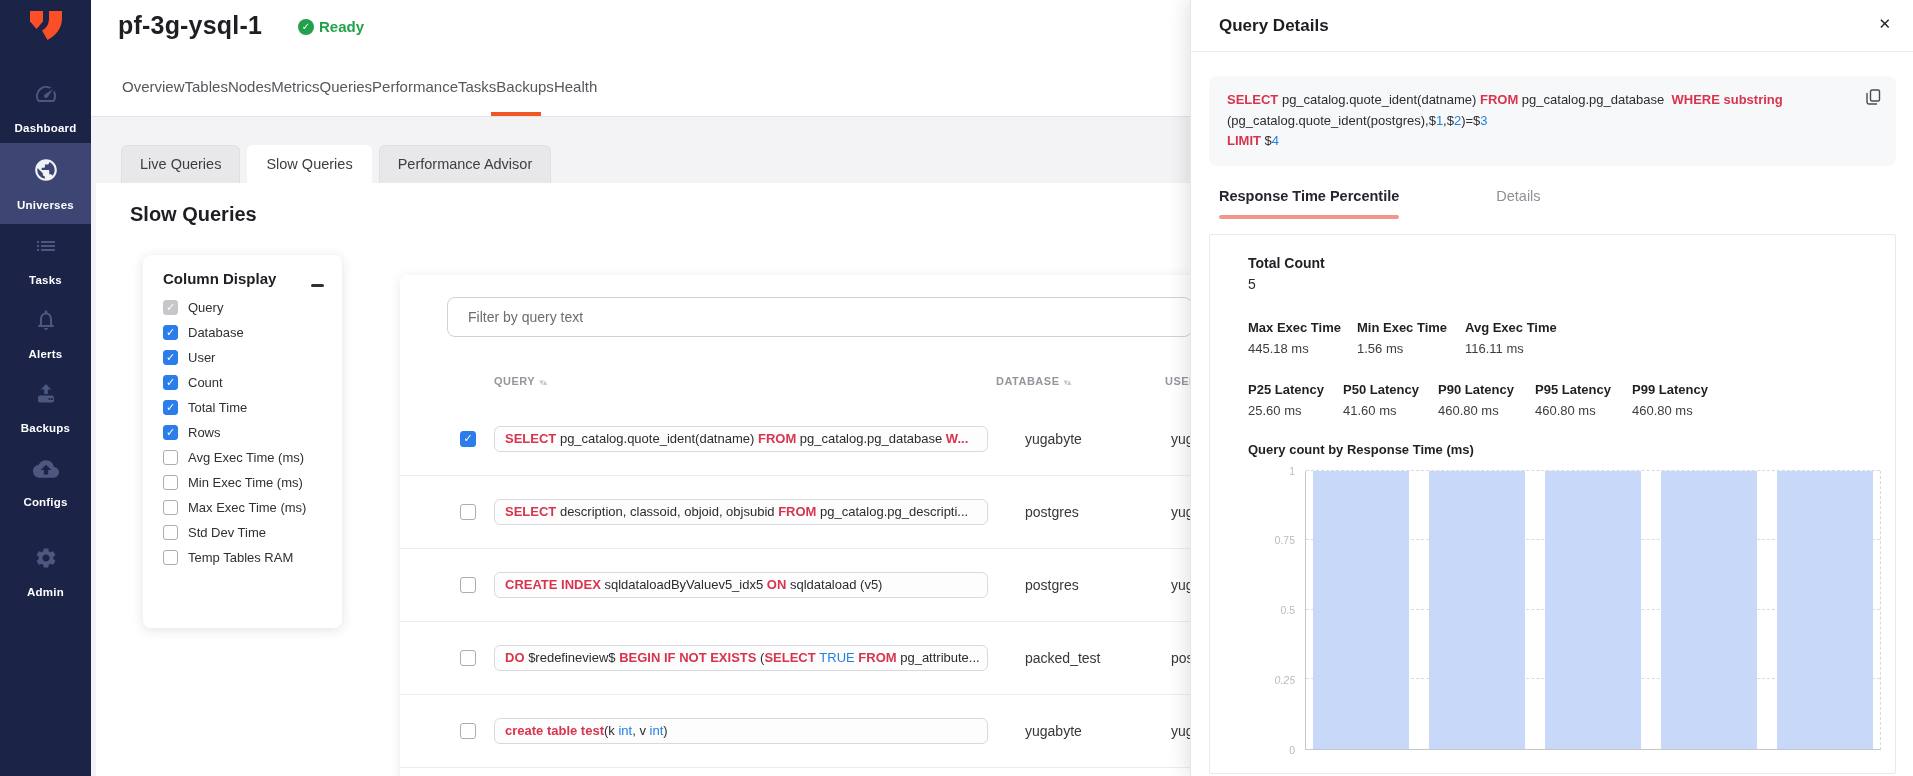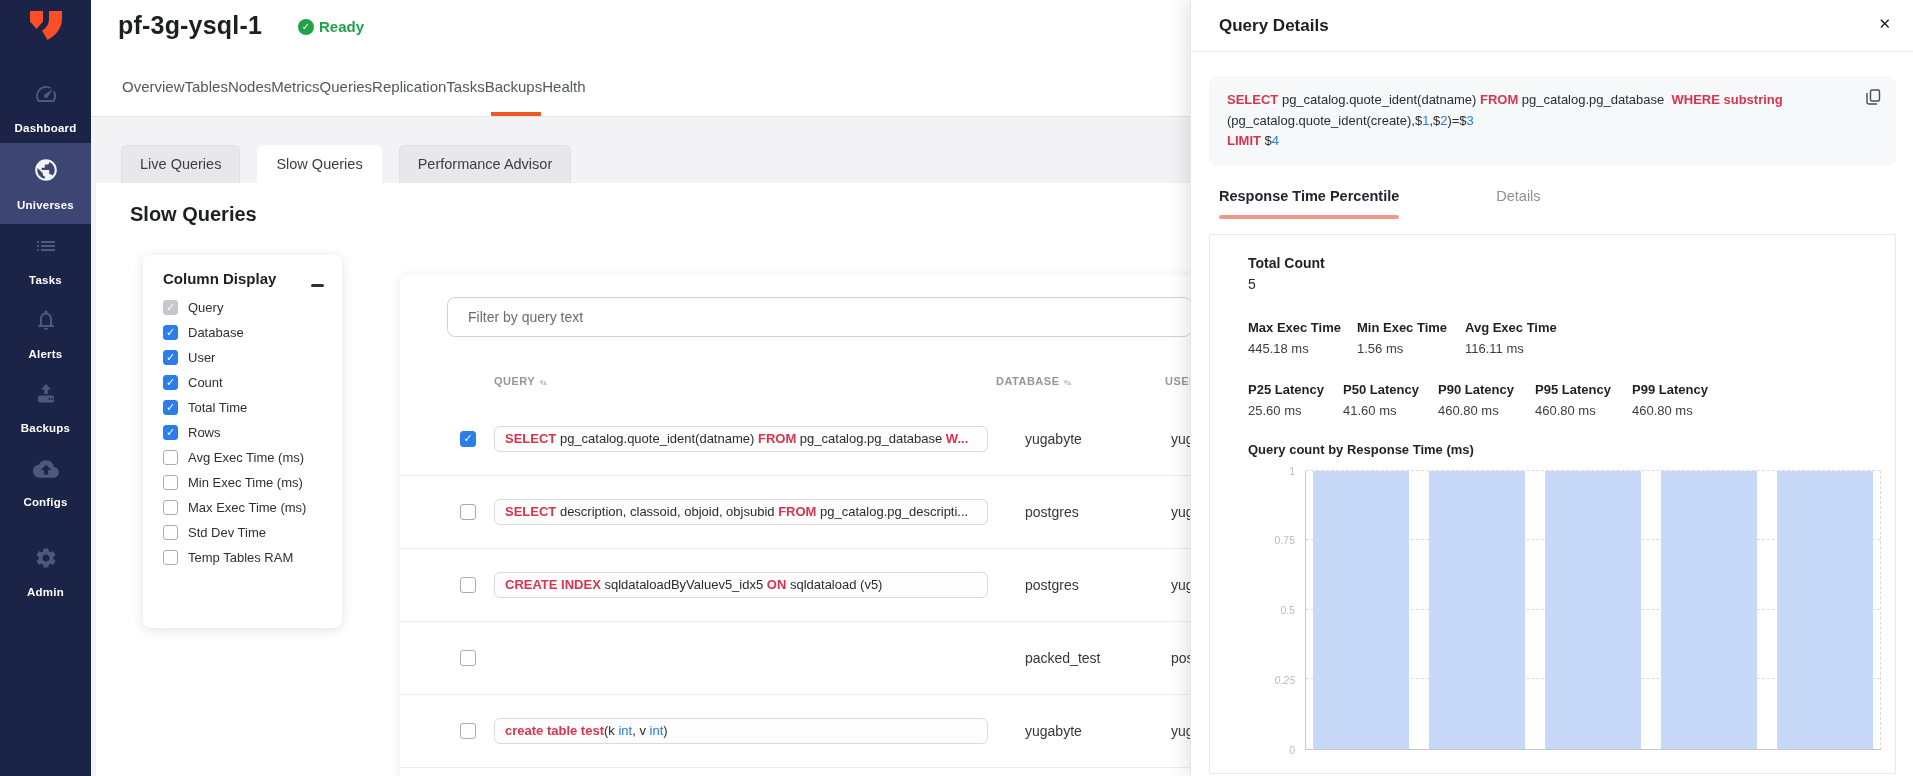--- a/index.html
+++ b/index.html
@@ -29,21 +29,21 @@
   .status-text{color:var(--green);font-size:15px;font-weight:700}
 
   .tabbar{position:absolute;left:0;top:56px;right:0;height:61px;background:#fff;border-bottom:1px solid #e4e4e6}
   .tabbar .tabs{display:flex;padding-left:31px;height:100%;align-items:center}
   .tabbar .tab{font-size:15px;color:#55575c;cursor:pointer;white-space:nowrap}
   .tab-underline{position:absolute;left:400px;bottom:0;width:50px;height:4px;background:var(--accent-orange)}
 
   .content-body{position:absolute;left:0;top:117px;right:0;bottom:0;background:#f3f3f5}
 
   
-  .subtabs{position:absolute;left:30px;top:28px;display:flex;gap:17px;z-index:3}
+  .subtabs{position:absolute;left:30px;top:28px;display:flex;gap:7px;z-index:3}
   .subtab{height:38px;line-height:37px;padding:0 18px;background:#e8e8ea;border:1px solid #e0e0e2;border-bottom:none;border-radius:6px 6px 0 0;font-size:14.5px;color:#3c3e42;cursor:pointer}
   .subtab.active{background:#fff;border-color:#fff}
 
   
   .main-panel{position:absolute;left:5px;top:66px;right:0;bottom:0;background:#fff}
   .page-title{position:absolute;left:34px;top:20px;font-size:20px;font-weight:700;color:#1e1f23}
 
   
   .cd-card{position:absolute;left:47px;top:72px;width:199px;height:373px;background:#fff;border-radius:8px;box-shadow:0 2px 12px rgba(40,42,55,.13)}
   .cd-title-row{display:flex;align-items:flex-end;justify-content:space-between;padding:15px 18px 8px 20px}
@@ -201,21 +201,21 @@
       </span>
     </div>
 
     <div class="tabbar">
       <div class="tabs">
         <span class="tab">Overview</span>
         <span class="tab">Tables</span>
         <span class="tab">Nodes</span>
         <span class="tab">Metrics</span>
         <span class="tab">Queries</span>
-        <span class="tab">Replication</span>
+        <span class="tab">Performance</span>
         <span class="tab">Tasks</span>
         <span class="tab">Backups</span>
         <span class="tab">Health</span>
       </div>
       <div class="tab-underline"></div>
     </div>
 
     <div class="content-body">
 
       <div class="subtabs">
@@ -301,20 +301,21 @@
               <span class="cell-user">yugab</span>
             </div>
             <div class="trow">
               <span class="cb row-cb"></span>
               <span class="qbox"><span class="tok-kw">CREATE INDEX </span><span class="tok-plain">sqldataloadByValuev5_idx5 </span><span class="tok-kw">ON </span><span class="tok-plain">sqldataload (v5)</span></span>
               <span class="cell-db">postgres</span>
               <span class="cell-user">yugab</span>
             </div>
             <div class="trow">
               <span class="cb row-cb"></span>
+              <span class="qbox"><span class="tok-kw">DO </span><span class="tok-plain">$redefineview$ </span><span class="tok-kw">BEGIN IF NOT EXISTS </span><span class="tok-plain">(</span><span class="tok-kw">SELECT </span><span class="tok-val">TRUE </span><span class="tok-kw">FROM </span><span class="tok-plain">pg_attribute...</span></span>
               <span class="cell-db">packed_test</span>
               <span class="cell-user">postg</span>
             </div>
             <div class="trow">
               <span class="cb row-cb"></span>
               <span class="qbox"><span class="tok-kw">create table test</span><span class="tok-plain">(k </span><span class="tok-val">int</span><span class="tok-plain">, v </span><span class="tok-val">int</span><span class="tok-plain">)</span></span>
               <span class="cell-db">yugabyte</span>
               <span class="cell-user">yugab</span>
             </div>
           </div>
@@ -324,21 +325,21 @@
   </div>
 
   <aside class="qd-panel">
     <div class="qd-header">
       <span class="qd-title">Query Details</span>
       <button class="qd-close">✕</button>
     </div>
 
     <div class="qd-code">
       <div class="code-line"><span class="tok-kw">SELECT</span><span class="tok-plain"> pg_catalog.quote_ident(datname) </span><span class="tok-kw">FROM</span><span class="tok-plain"> pg_catalog.pg_database  </span><span class="tok-kw">WHERE substring</span></div>
-      <div class="code-line"><span class="tok-plain">(pg_catalog.quote_ident(create),$</span><span class="tok-val">1</span><span class="tok-plain">,$</span><span class="tok-val">2</span><span class="tok-plain">)=$</span><span class="tok-val">3</span></div>
+      <div class="code-line"><span class="tok-plain">(pg_catalog.quote_ident(postgres),$</span><span class="tok-val">1</span><span class="tok-plain">,$</span><span class="tok-val">2</span><span class="tok-plain">)=$</span><span class="tok-val">3</span></div>
       <div class="code-line"><span class="tok-kw">LIMIT</span><span class="tok-plain"> $</span><span class="tok-val">4</span></div>
       <button class="copy-btn">
         <svg width="15" height="16" viewBox="0 0 15 16">
             <rect x="4.5" y="1" width="9" height="11" rx="1.5" fill="none" stroke="#4a4c52" stroke-width="1.4"></rect>
             <path d="M10.5 15H3A2 2 0 0 1 1 13V4.5" fill="none" stroke="#4a4c52" stroke-width="1.4" stroke-linecap="round"></path>
           </svg>
       </button>
     </div>
 
     <div class="qd-tabs">

